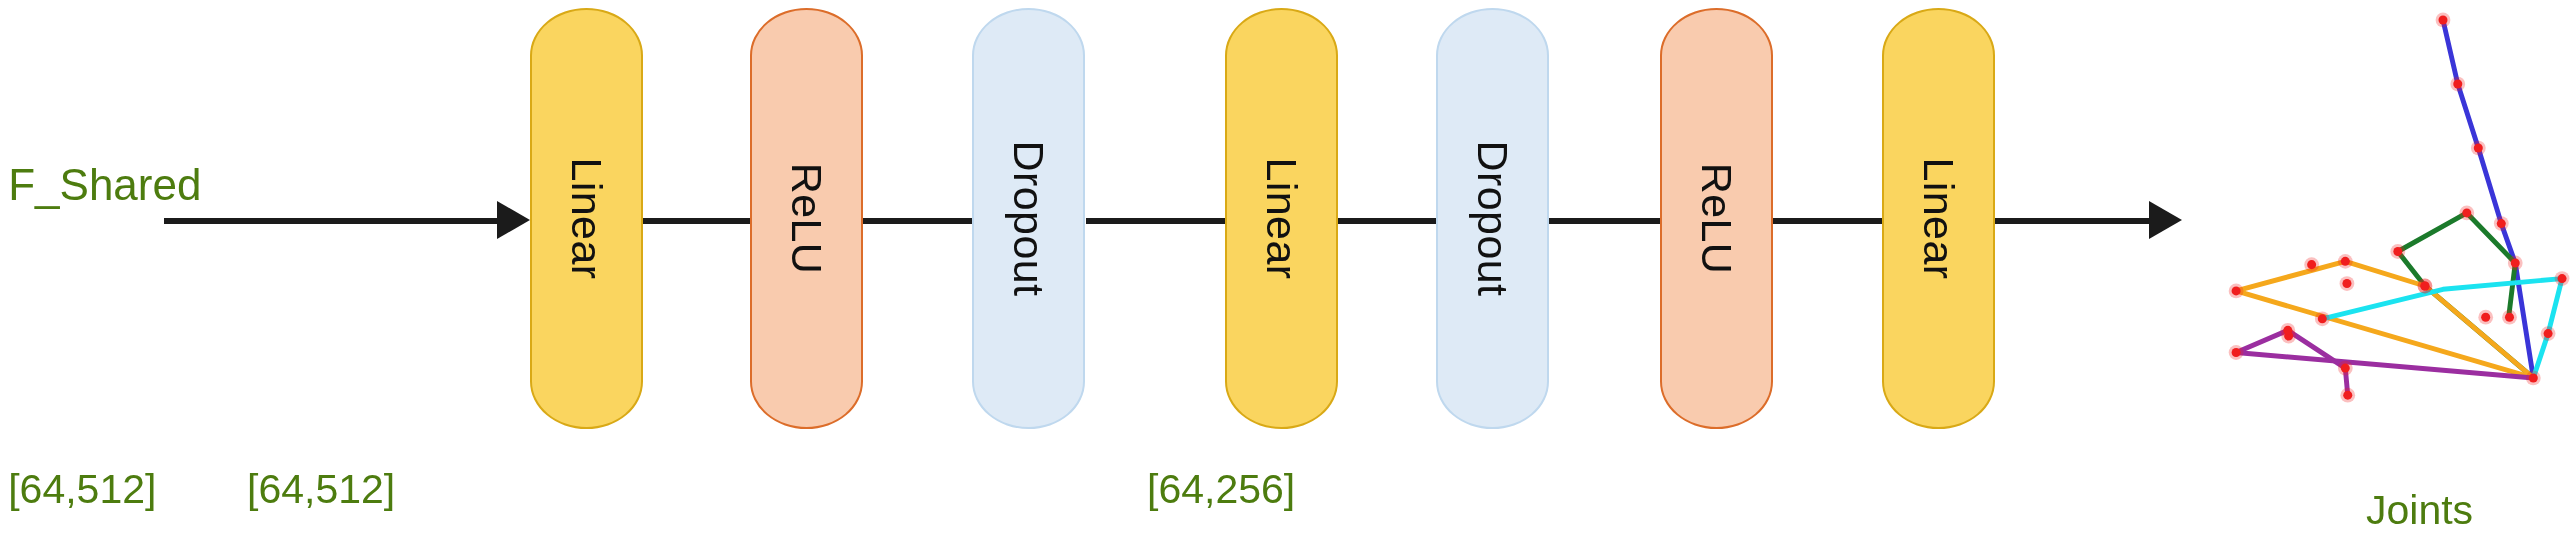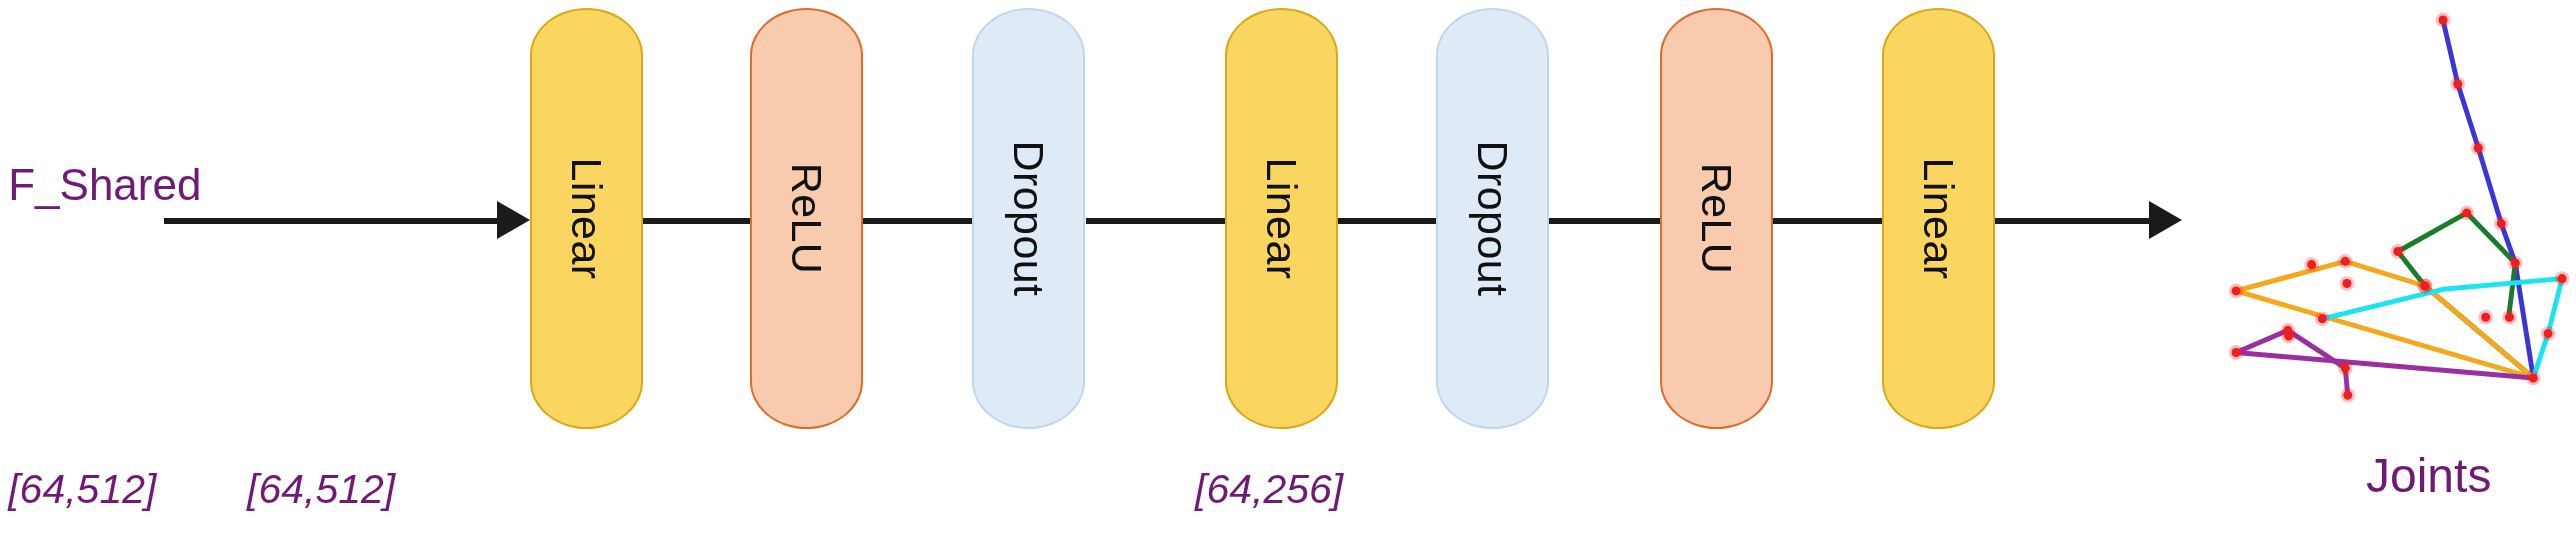--- a/index.html
+++ b/index.html
@@ -14,39 +14,38 @@
     position: relative;
     width: 2576px;
     height: 544px;
     background: #ffffff;
     overflow: hidden;
   }
 
   
   .txt {
     position: absolute;
-    color: #701a75;
+    color: #4d7c0f;
     font-family: "Liberation Sans", sans-serif;
     white-space: nowrap;
     line-height: 1;
   }
   .input-label {
     font-size: 44px;
     left: 8.2px;
     top: 163px;
   }
   .shape-label {
     font-size: 41px;
     top: 469px;
-    font-style: italic;
   }
   .joints-label {
-    font-size: 48px;
+    font-size: 41px;
     left: 2366px;
-    top: 452px;
+    top: 490px;
   }
 
   
   .block {
     position: absolute;
     top: 8.2px;
     height: 421px;
     width: 113px;
     border-radius: 57px / 48px;
     box-sizing: border-box;
@@ -137,21 +136,21 @@
   </div>
   <div class="block relu" style="left:1660px;">
     <span class="block-label">ReLU</span>
   </div>
   <div class="block linear" style="left:1882px;">
     <span class="block-label">Linear</span>
   </div>
 
   <div class="txt shape-label" style="left:8.2px;">[64,512]</div>
   <div class="txt shape-label" style="left:247px;">[64,512]</div>
-  <div class="txt shape-label" style="left:1147px;margin-left:48px;">[64,256]</div>
+  <div class="txt shape-label" style="left:1147px;">[64,256]</div>
 
   <svg id="skeleton" viewBox="0 0 514 545" xmlns="http://www.w3.org/2000/svg">
     <g id="skeleton-limbs" stroke-linecap="round" stroke-linejoin="round" fill="none">
         <polyline points="352,24 370,102 395,180 423,272 440,320 462,460" stroke="#3A35D8" stroke-width="6" fill="none"></polyline>
         <polyline points="381,259 297,306 330,348 462,460" stroke="#1B7A2B" stroke-width="6" fill="none"></polyline>
         <polyline points="381,259 440,320 432,386" stroke="#1B7A2B" stroke-width="6" fill="none"></polyline>
         <polyline points="233,318 100,354 462,460" stroke="#F5A81C" stroke-width="6" fill="none"></polyline>
         <polyline points="233,318 330,348 462,460" stroke="#F5A81C" stroke-width="6" fill="none"></polyline>
         <polyline points="205,388 352,352 497,339 480,406 462,460" stroke="#1BE3F0" stroke-width="6" fill="none"></polyline>
         <polyline points="100,429 163,402 233,448 236,481" stroke="#9B2EA0" stroke-width="6" fill="none"></polyline>

